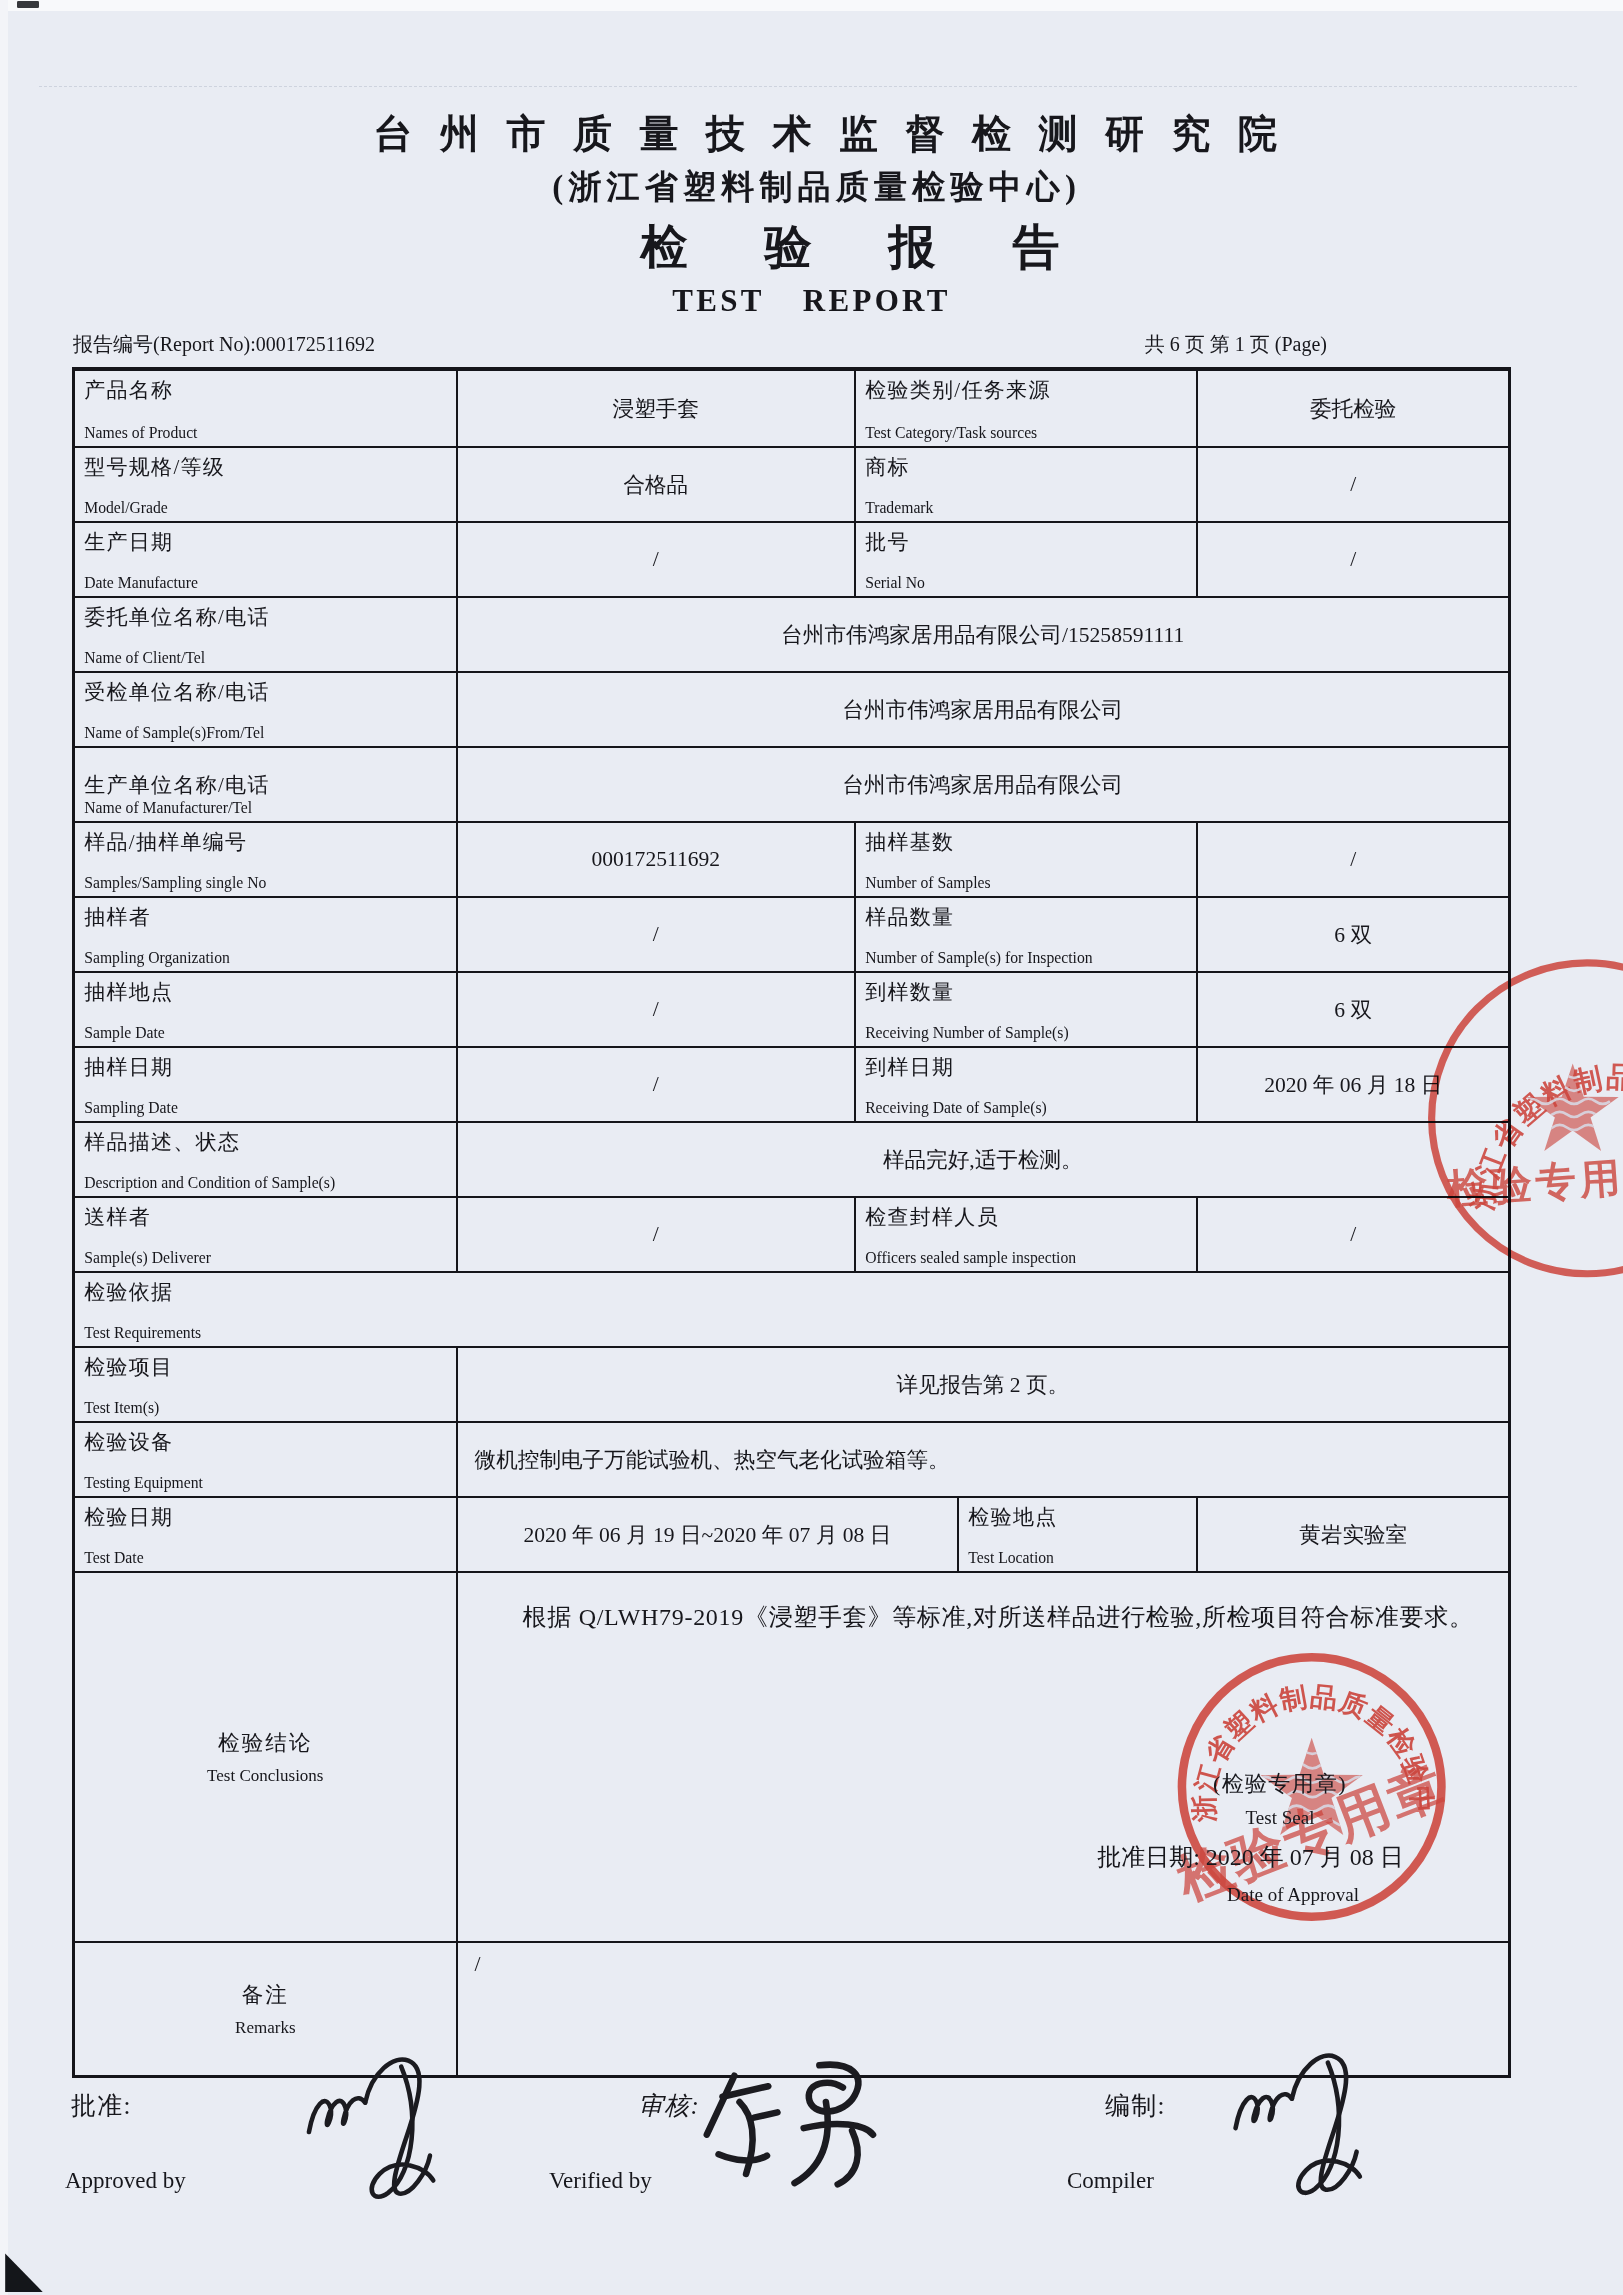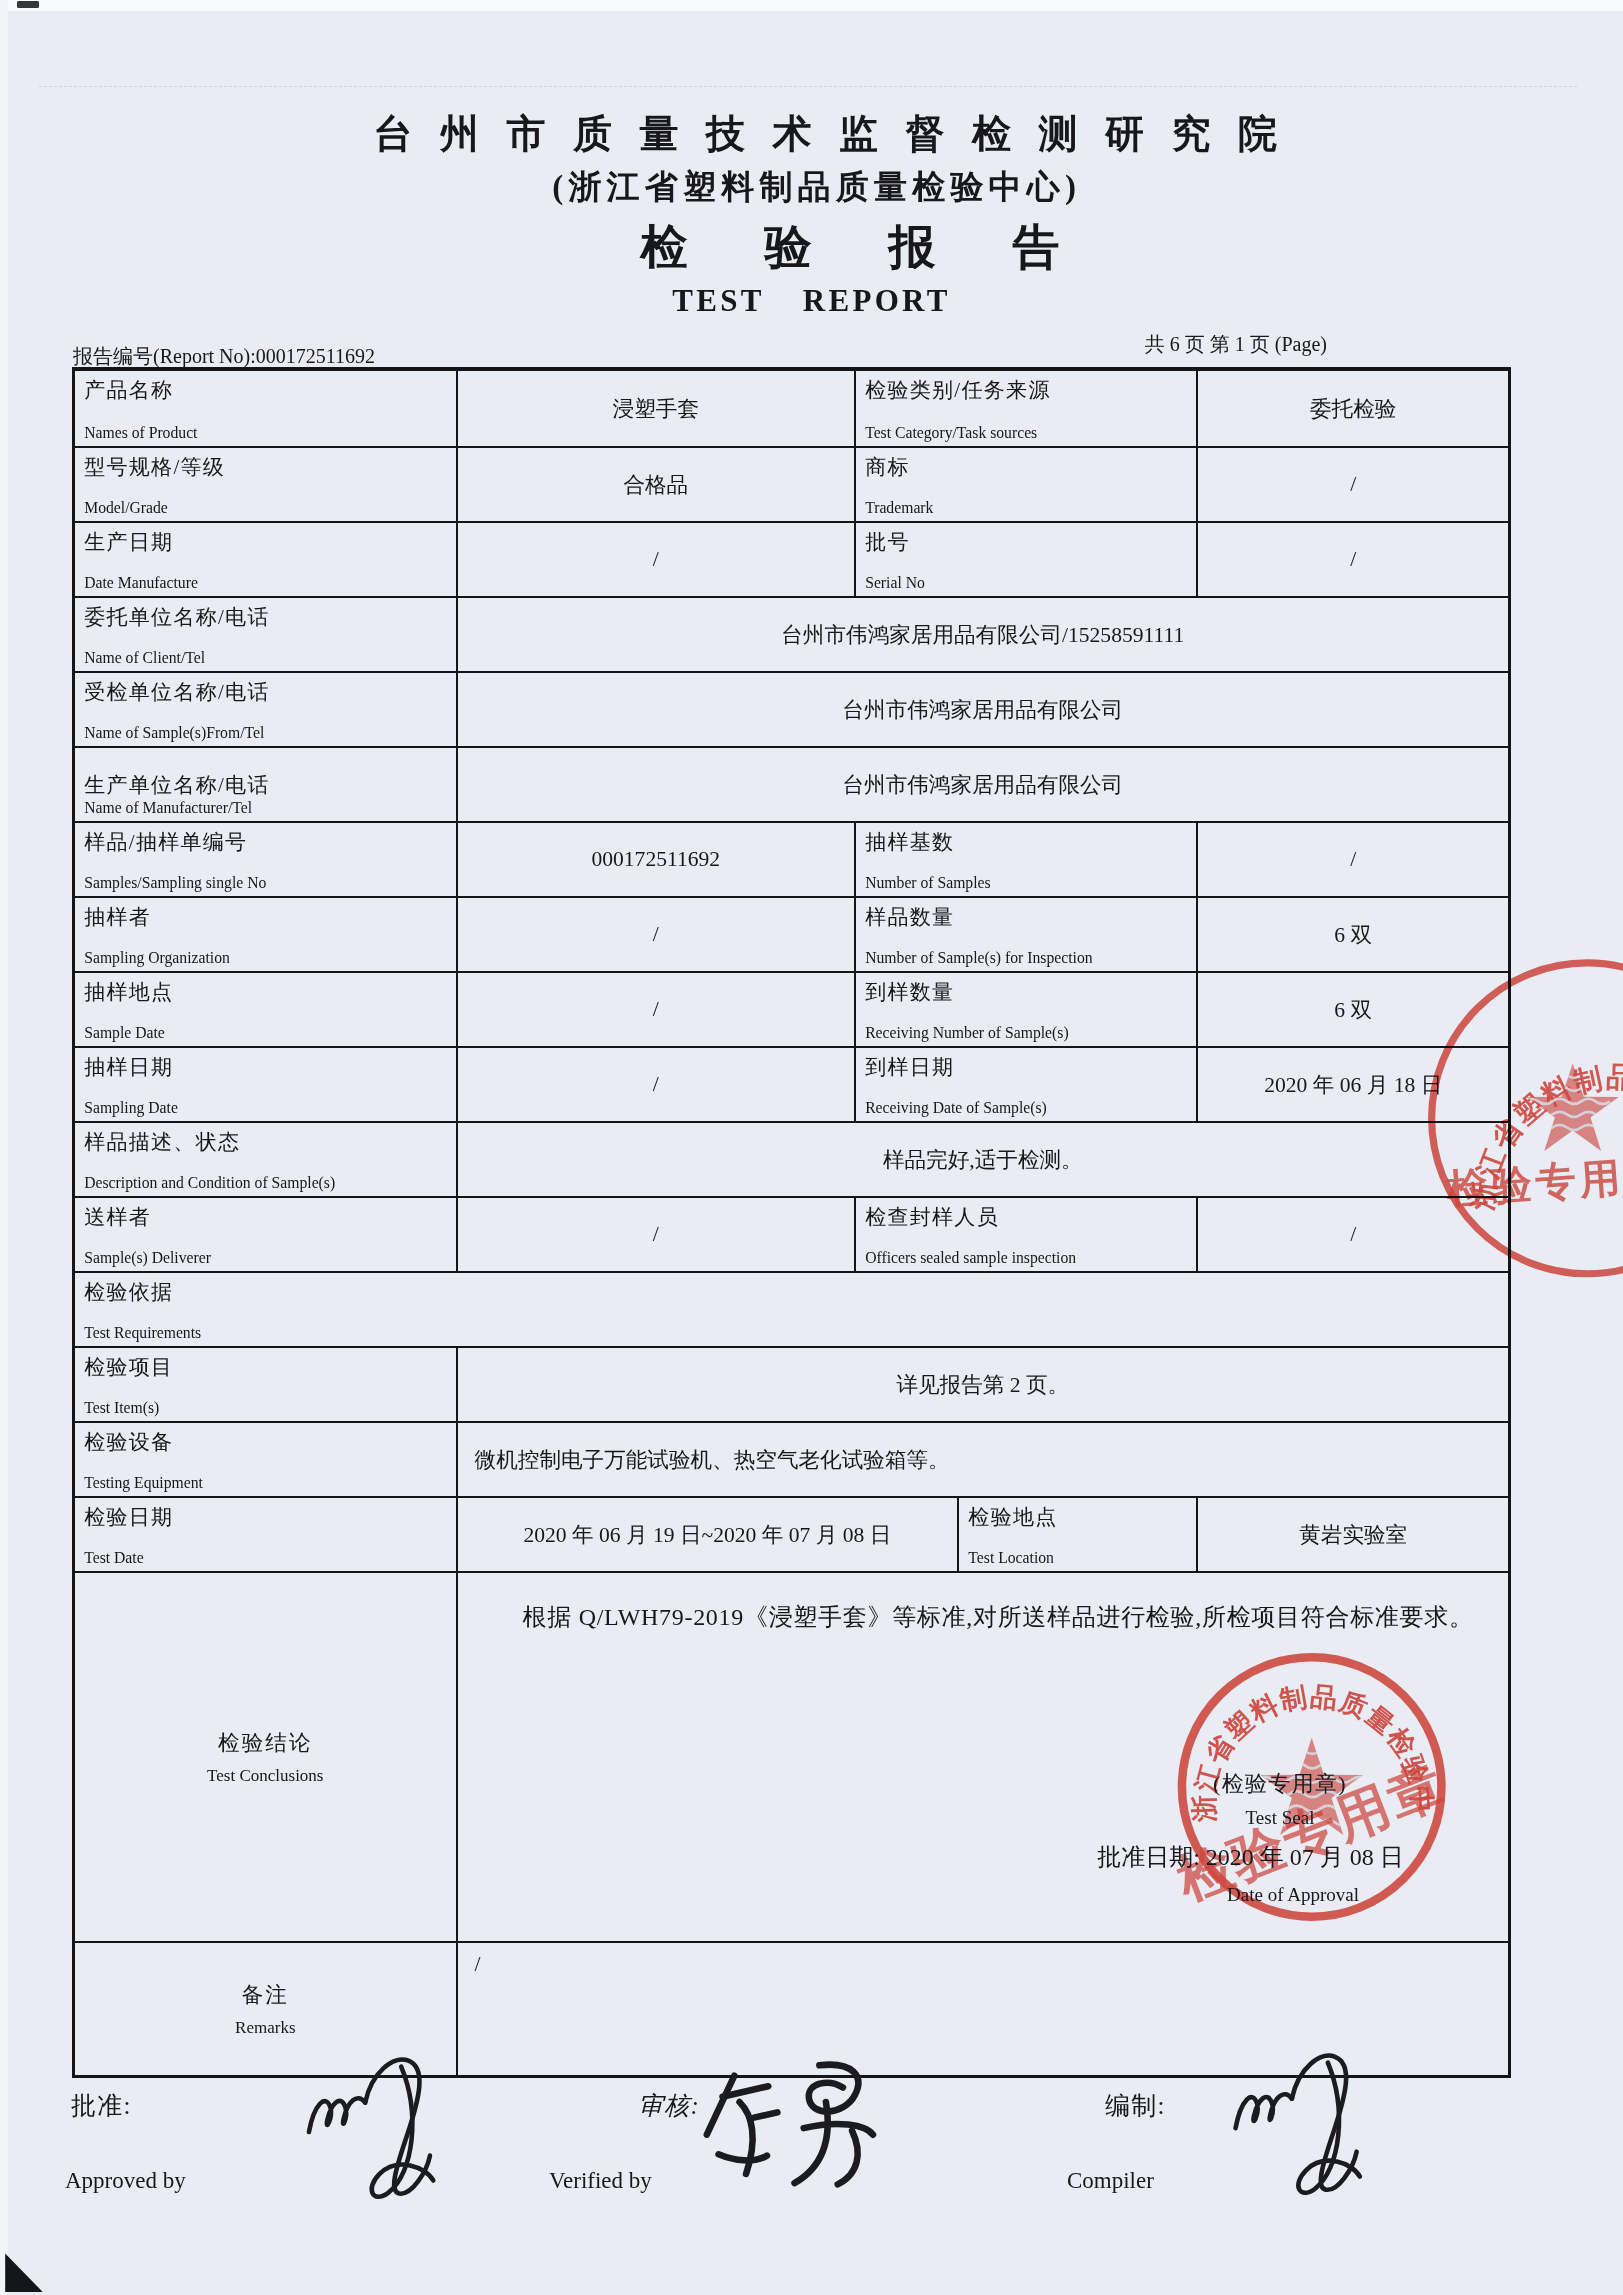--- a/index.html
+++ b/index.html
@@ -11,21 +11,21 @@
   .corner-bl{left:5.2px;bottom:2.6px;width:38px;height:39px;clip-path:polygon(0 100%,100% 100%,0 0);}
   .corner-tl{left:17px;top:1.3px;width:22px;height:7.2px;border-radius:1.3px;opacity:.85;}
   .dotted-line{position:absolute;left:39px;right:46px;top:86px;border-top:1.3px dashed #b9bfce;opacity:.55;}
 
   .hdr{position:absolute;left:0;width:100%;text-align:center;white-space:nowrap;}
   .org-cn{top:107px;font-size:39px;font-weight:bold;letter-spacing:27.5px;padding-left:27.5px;}
   .org-sub{top:165px;font-size:33px;font-weight:bold;letter-spacing:5.2px;padding-left:5.2px;}
   .rpt-cn{top:216px;font-size:47px;font-weight:bold;letter-spacing:77px;padding-left:77px;}
   .rpt-en{top:283px;font-size:31px;font-weight:bold;letter-spacing:3.3px;word-spacing:27.5px;}
 
-  .report-line{position:absolute;top:343px;left:73px;font-size:20px;}
+  .report-line{position:absolute;top:331px;left:73px;font-size:20px;}
   .page-info{position:absolute;top:331px;right:296px;font-size:20px;}
 
   .rtable{position:absolute;left:72px;top:367px;width:1439px;border:3.9px solid #15151a;border-top-width:4.6px;
           box-sizing:border-box;background:transparent;}
   .trow{display:flex;box-sizing:border-box;border-top:2.6px solid #15151a;}
   .trow:first-child{border-top:none;}
   .cell{box-sizing:border-box;border-right:2px solid #15151a;overflow:hidden;position:relative;}
   .cell:last-child{border-right:none;}
   .cell.label{display:flex;flex-direction:column;justify-content:space-between;padding:5.2px 6.5px 3.9px 9.2px;}
   .cell.label .zh{font-size:21px;letter-spacing:1.3px;}

